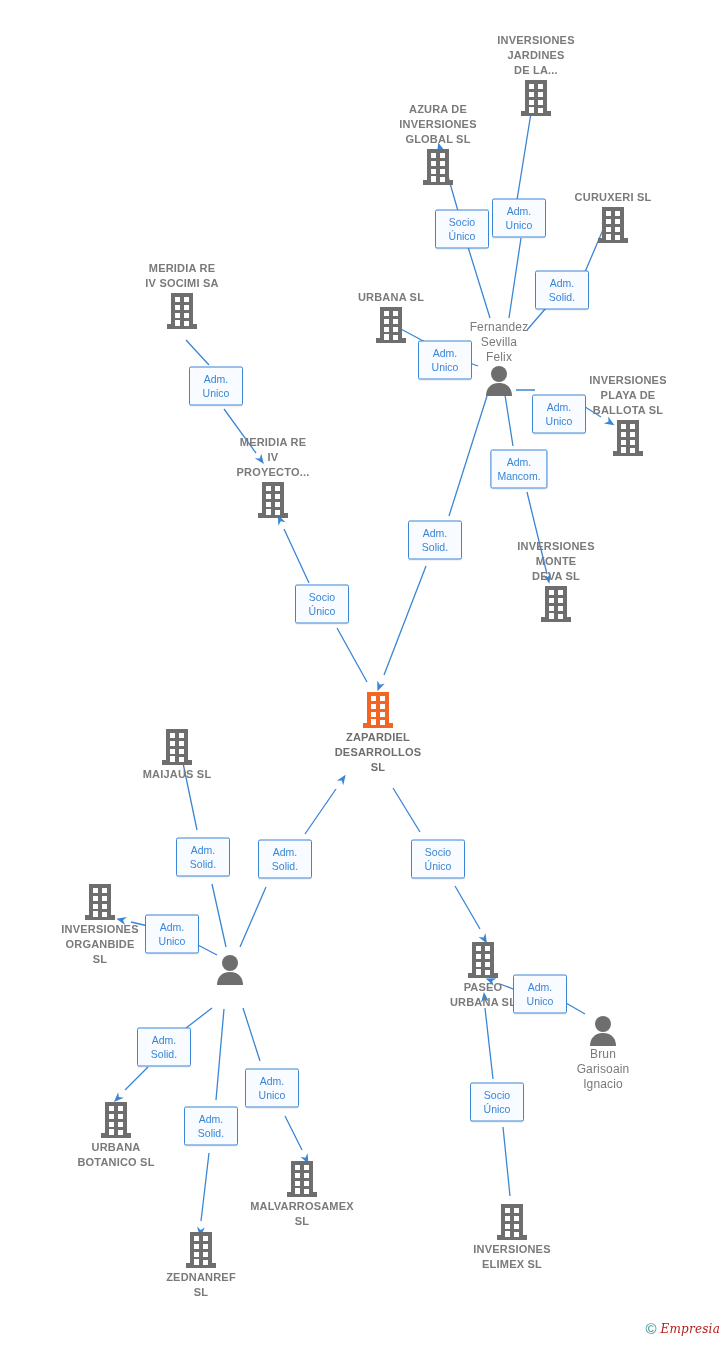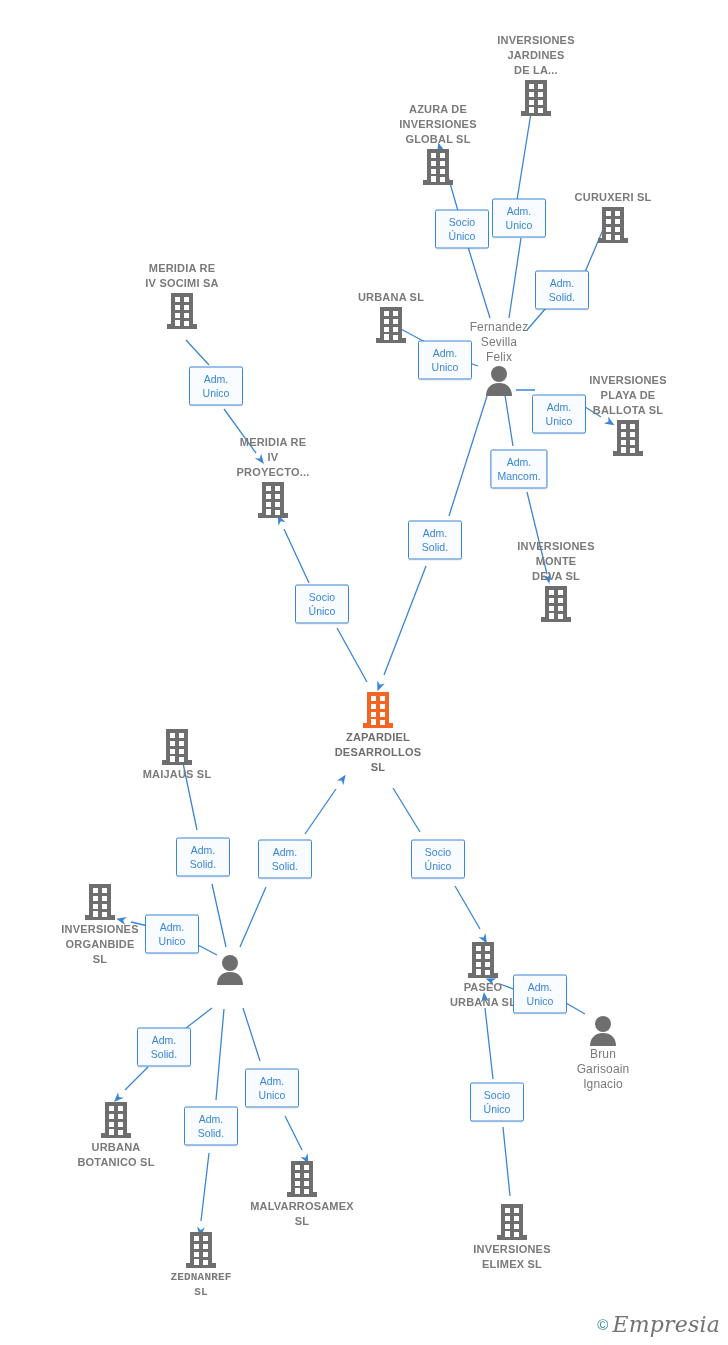--- a/index.html
+++ b/index.html
@@ -77,24 +77,24 @@
     display: flex;
     align-items: center;
     gap: 4px;
     font-size: 17px;
   }
   #watermark .copy {
     color: #2d8a8a;
     font-size: 15px;
   }
   #watermark .brand {
-    color: #737373;
+    color: #b91c1c;
     font-family: "DejaVu Serif", serif;
     font-style: italic;
-    font-size: 22px;
+    font-size: 12px;
     letter-spacing: 0.2px;
   }
 </style>
 </head>
 <body>
 
 <div id="canvas">
 
   <svg id="edge-layer" viewBox="0 0 728 1345" xmlns="http://www.w3.org/2000/svg">
     <defs>
@@ -387,21 +387,21 @@
     <rect x="10" y="14" width="5" height="5" fill="#ffffff"></rect>
     <rect x="19" y="14" width="5" height="5" fill="#ffffff"></rect>
     <rect x="10" y="22" width="5" height="5" fill="#ffffff"></rect>
     <rect x="19" y="22" width="5" height="5" fill="#ffffff"></rect>
     <rect x="19" y="30" width="5" height="5" fill="#ffffff"></rect>
     <rect x="10" y="29" width="5" height="6" fill="#ffffff"></rect>
   </svg></span>
         <div class="node-label company">MALVARROSAMEX
 SL</div>
       </div>
-      <div class="node" style="left: 201px; top: 1230px; font-family: Liberation Mono, monospace;">
+      <div class="node" style="left: 201px; top: 1230px;">
         <span class="node-icon"><svg width="34" height="40" viewBox="0 0 34 40" xmlns="http://www.w3.org/2000/svg">
     <rect x="6" y="2" width="22" height="33" fill="#6e6e6e"></rect>
     <rect x="2" y="33" width="30" height="5" fill="#6e6e6e"></rect>
     <rect x="10" y="6" width="5" height="5" fill="#ffffff"></rect>
     <rect x="19" y="6" width="5" height="5" fill="#ffffff"></rect>
     <rect x="10" y="14" width="5" height="5" fill="#ffffff"></rect>
     <rect x="19" y="14" width="5" height="5" fill="#ffffff"></rect>
     <rect x="10" y="22" width="5" height="5" fill="#ffffff"></rect>
     <rect x="19" y="22" width="5" height="5" fill="#ffffff"></rect>
     <rect x="19" y="30" width="5" height="5" fill="#ffffff"></rect>

